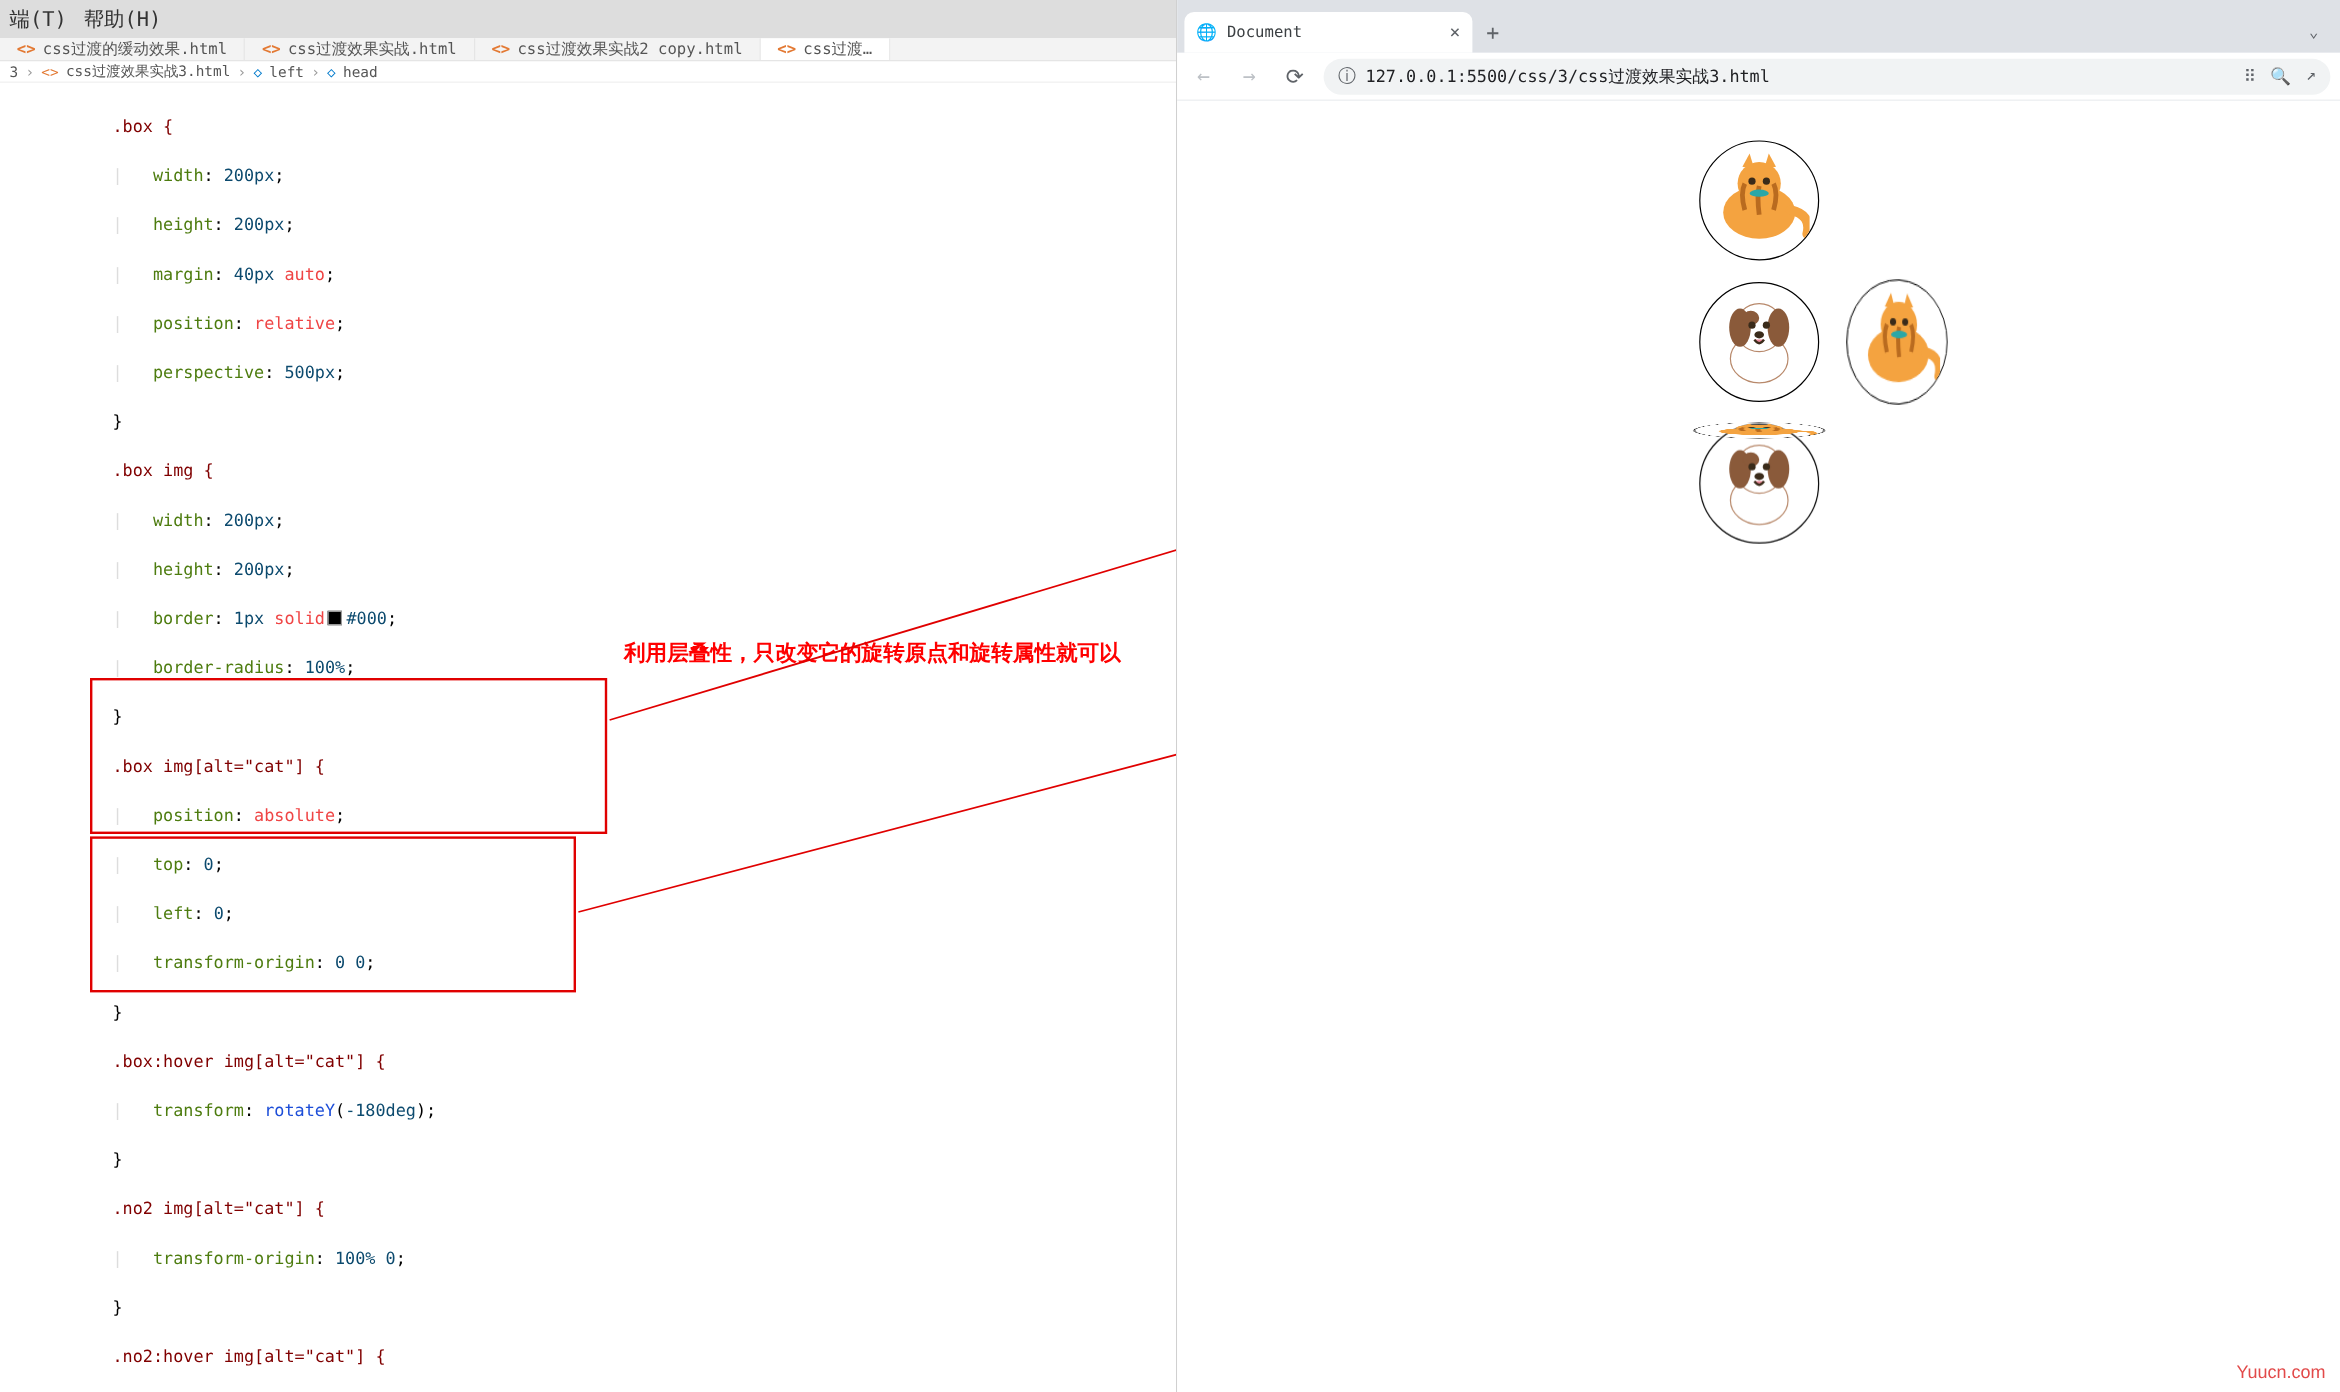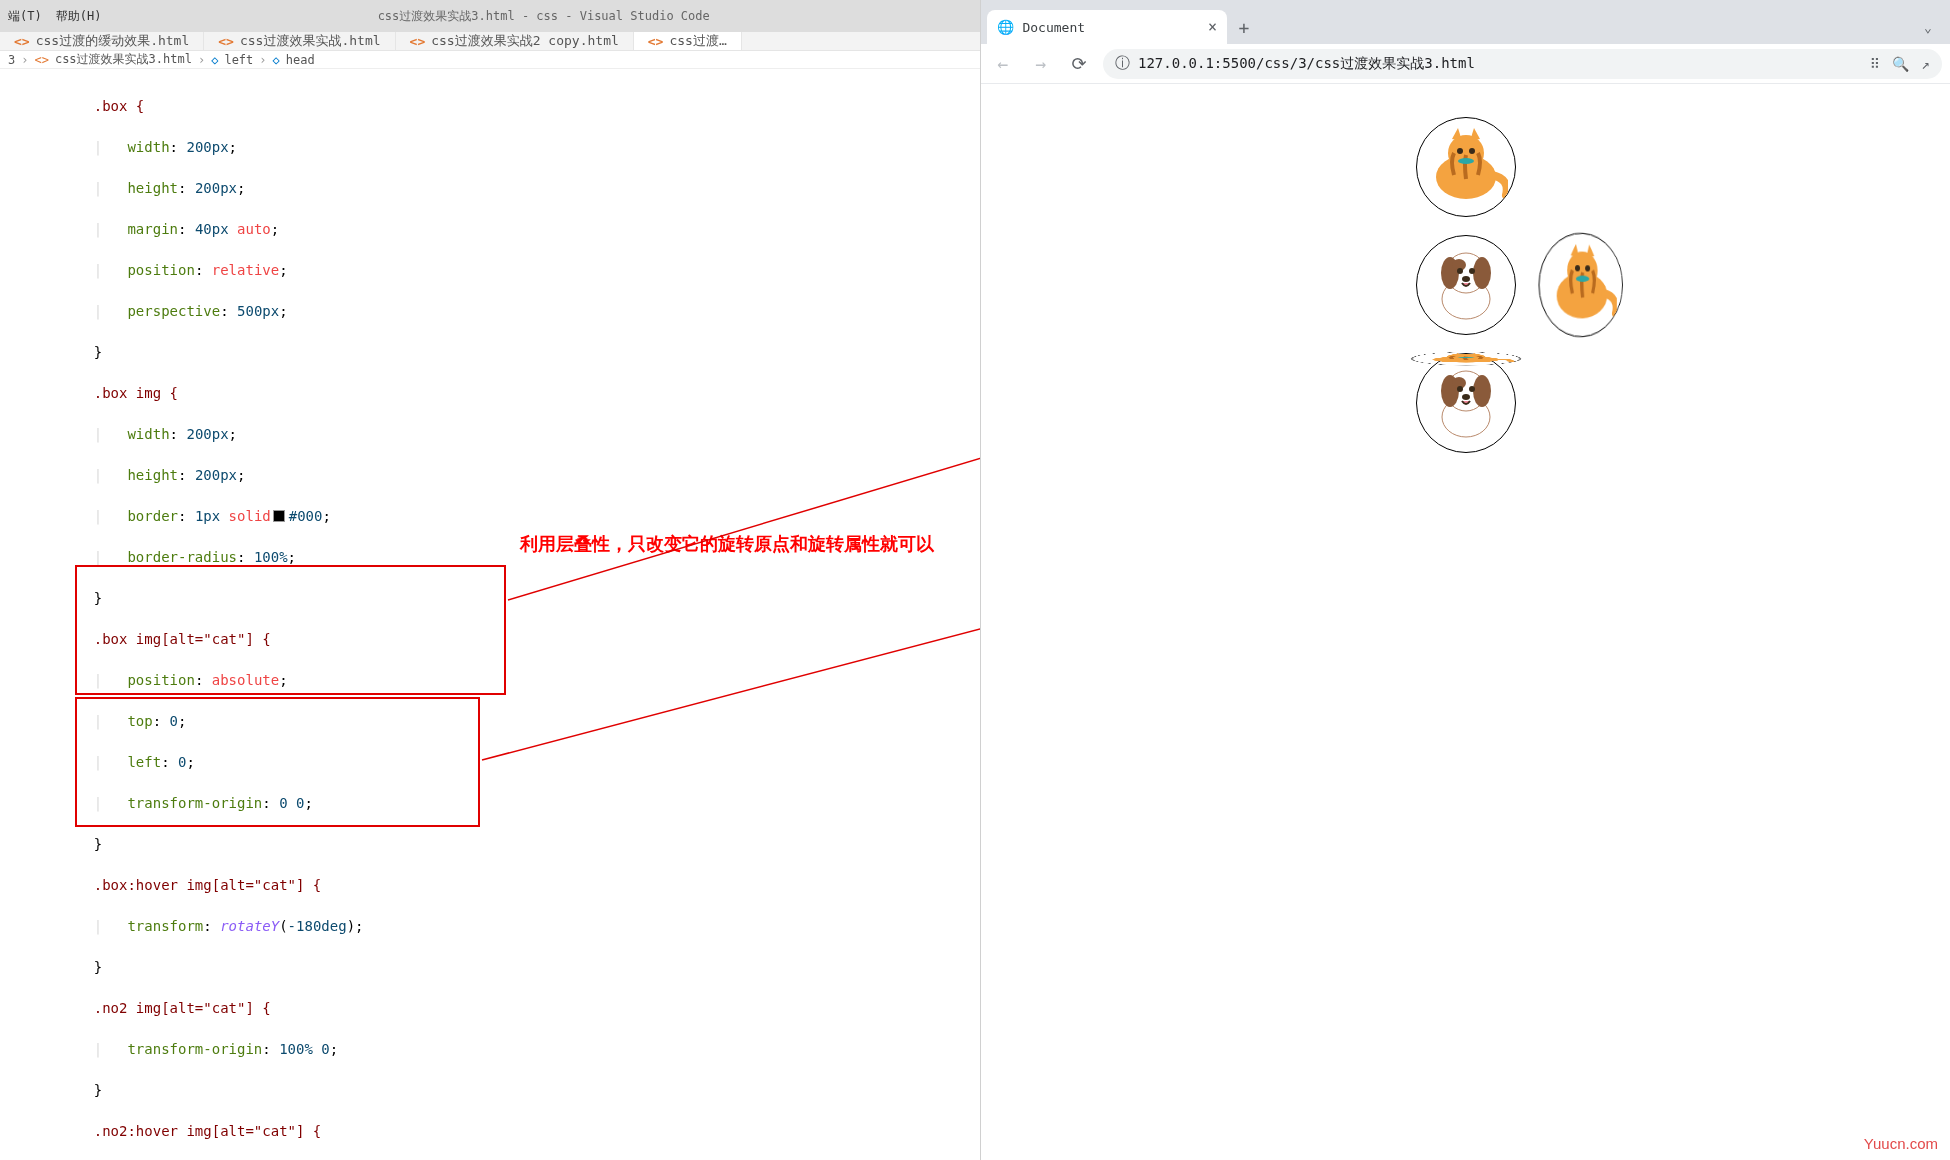--- a/index.html
+++ b/index.html
@@ -1,38 +1,38 @@
 <!DOCTYPE html>
 <html><head>
 <meta charset="utf-8">
 <style>
 * { margin: 0; padding: 0; box-sizing: border-box; }
 body { font-family: "Segoe UI", Consolas, monospace; font-size: 13px; overflow: hidden; width: 1950px; height: 1160px; position: relative; }
 
 
 .vscode { position: absolute; left: 0; top: 0; width: 980px; height: 100%; background: #fff; display: flex; flex-direction: column; }
-.vsc-title { height: 30px; background: #ddd; display: flex; align-items: center; color: #333; padding: 16px 8px; gap: 14px; font-size: 12px; }
+.vsc-title { height: 30px; background: #ddd; display: flex; align-items: center; color: #333; padding: 16px 8px; gap: 14px; font-size: 17px; }
 .vsc-tabs { height: 36px; background: #f3f3f3; display: flex; align-items: stretch; border-bottom: 1px solid #e5e5e5; }
 .tab { display: flex; align-items: center; gap: 6px; padding: 0 14px; color: #555; font-size: 13px; border-right: 1px solid #e5e5e5; }
 .tab.active { background: #fff; }
 .tab .ico { color: #e37933; font-weight: bold; }
 .breadcrumb { height: 26px; display: flex; align-items: center; gap: 6px; padding: 0 8px; color: #555; font-size: 12px; border-bottom: 1px solid #eee; }
 .breadcrumb .chev { color: #999; }
 .breadcrumb .ico { color: #e37933; }
 
 .editor { flex: 1; background: #fff; font-family: Consolas, monospace; font-size: 14px; line-height: 20.5px; padding: 6px 0 0 60px; white-space: pre; position: relative; }
 .line { height: 20.5px; }
 
 
 .sel { color: #800000; }
 .brace { color: #000; }
 .prop { color: #4d7c0f; }
 .val-num { color: #0c4a6e; }
 .val-kw { color: #ef4444; }
-.val-fn { color: #8b5cf6; font-style: italic; }
+.val-fn { color: #1d4ed8; }
 .punc { color: #000; }
 .swatch { display: inline-block; width: 12px; height: 12px; background: #000; border: 1px solid #999; vertical-align: middle; margin: 0 4px 2px 2px; }
 .guide { color: #ddd; }
 
 .red-box { position: absolute; border: 2px solid #e00000; background: transparent; pointer-events: none; }
 .annot { position: absolute; color: #ff0000; font-weight: bold; font-family: "Microsoft YaHei", sans-serif; font-size: 18px; }
 .arrow-svg { position: absolute; top: 0; left: 0; pointer-events: none; }
 
 
 .browser { position: absolute; left: 980px; top: 0; right: 0; height: 100%; background: #fff; border-left: 1px solid #d0d0d0; display: flex; flex-direction: column; }
@@ -60,21 +60,20 @@
 
 .watermark { position: absolute; right: 12px; bottom: 8px; color: #e24a4a; font-size: 15px; font-family: Arial, sans-serif; }
 </style>
 </head>
 <body>
 
 <div class="vscode">
   <div class="vsc-title">
     <span>端(T)</span>
     <span>帮助(H)</span>
-    <span style="flex:1;text-align:center;color:#666">css过渡效果实战3.html - css - Visual Studio Code</span>
   </div>
 
   <div class="vsc-tabs">
     <div class="tab">
         <span class="ico">&lt;&gt;</span>
         <span>css过渡的缓动效果.html</span>
       </div>
     <div class="tab">
         <span class="ico">&lt;&gt;</span>
         <span>css过渡效果实战.html</span>

